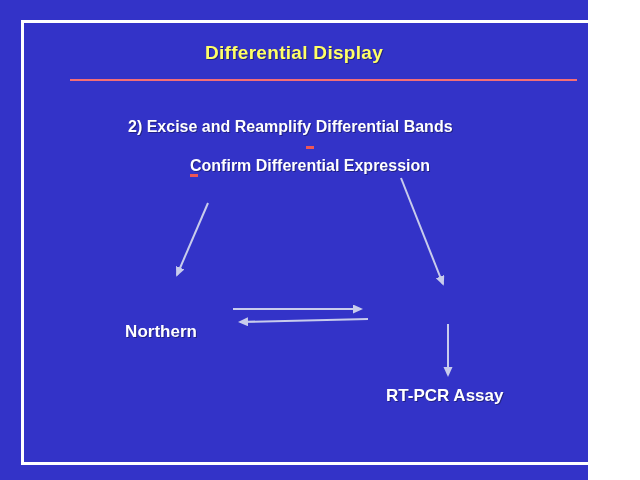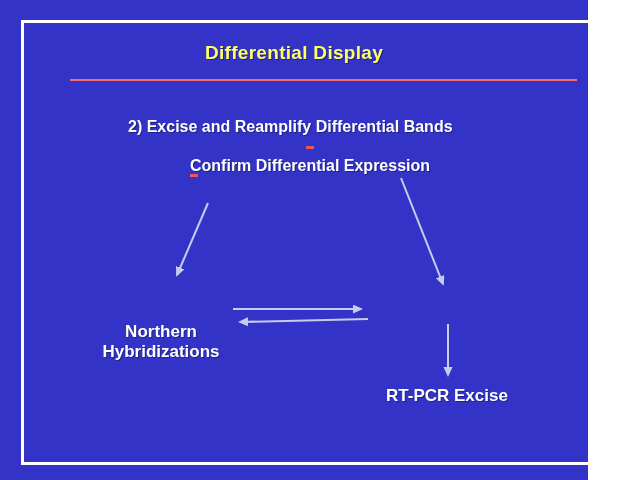--- a/index.html
+++ b/index.html
@@ -104,19 +104,18 @@
     <span class="bullet-dash"></span>
     <span>Confirm Differential Expression</span>
   </div>
 
   <div class="txt sub sub2">
     <span class="bullet-dash"></span>
   </div>
 
   <div class="txt node-label northern">
     <div>Northern</div>
-    <div>Hybridizations</div>
   </div>
 
 
-  <div class="txt node-label rtpcr">RT-PCR Excise</div>
+  <div class="txt node-label rtpcr">RT-PCR Assay</div>
 
 </div>
 
 </body></html>

